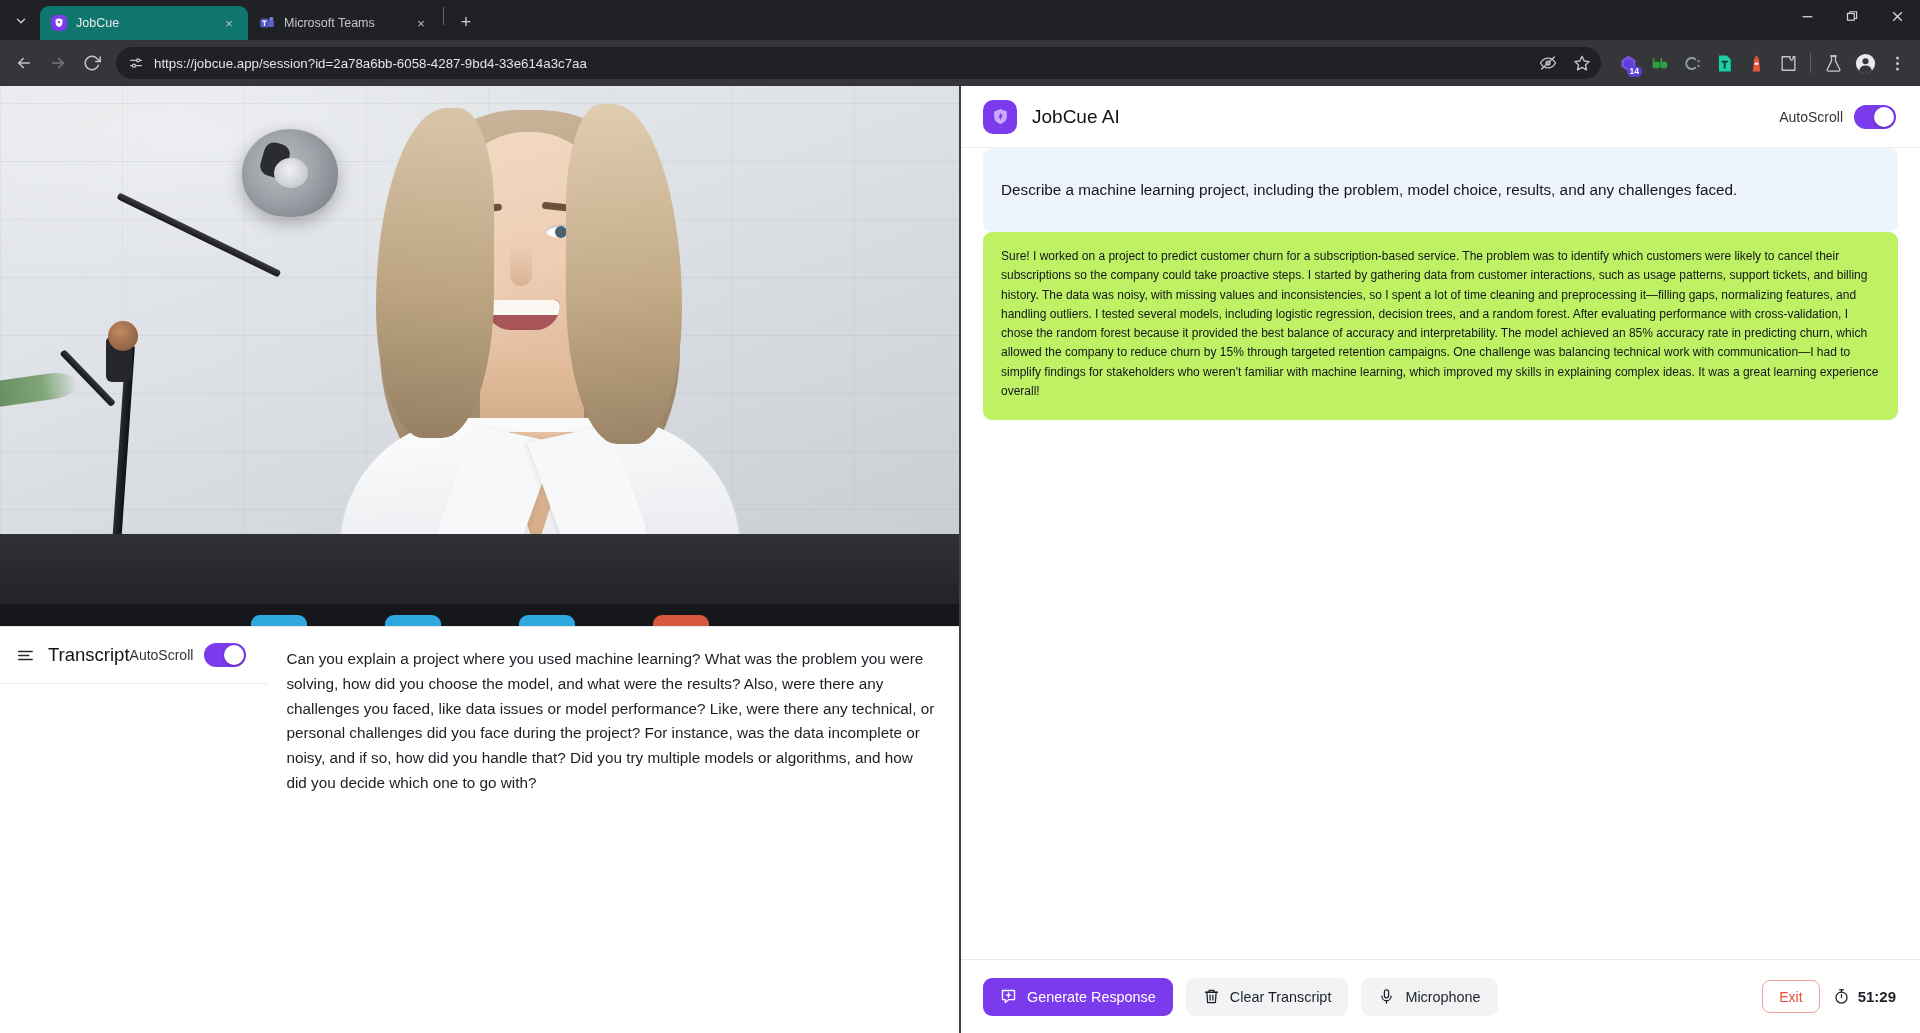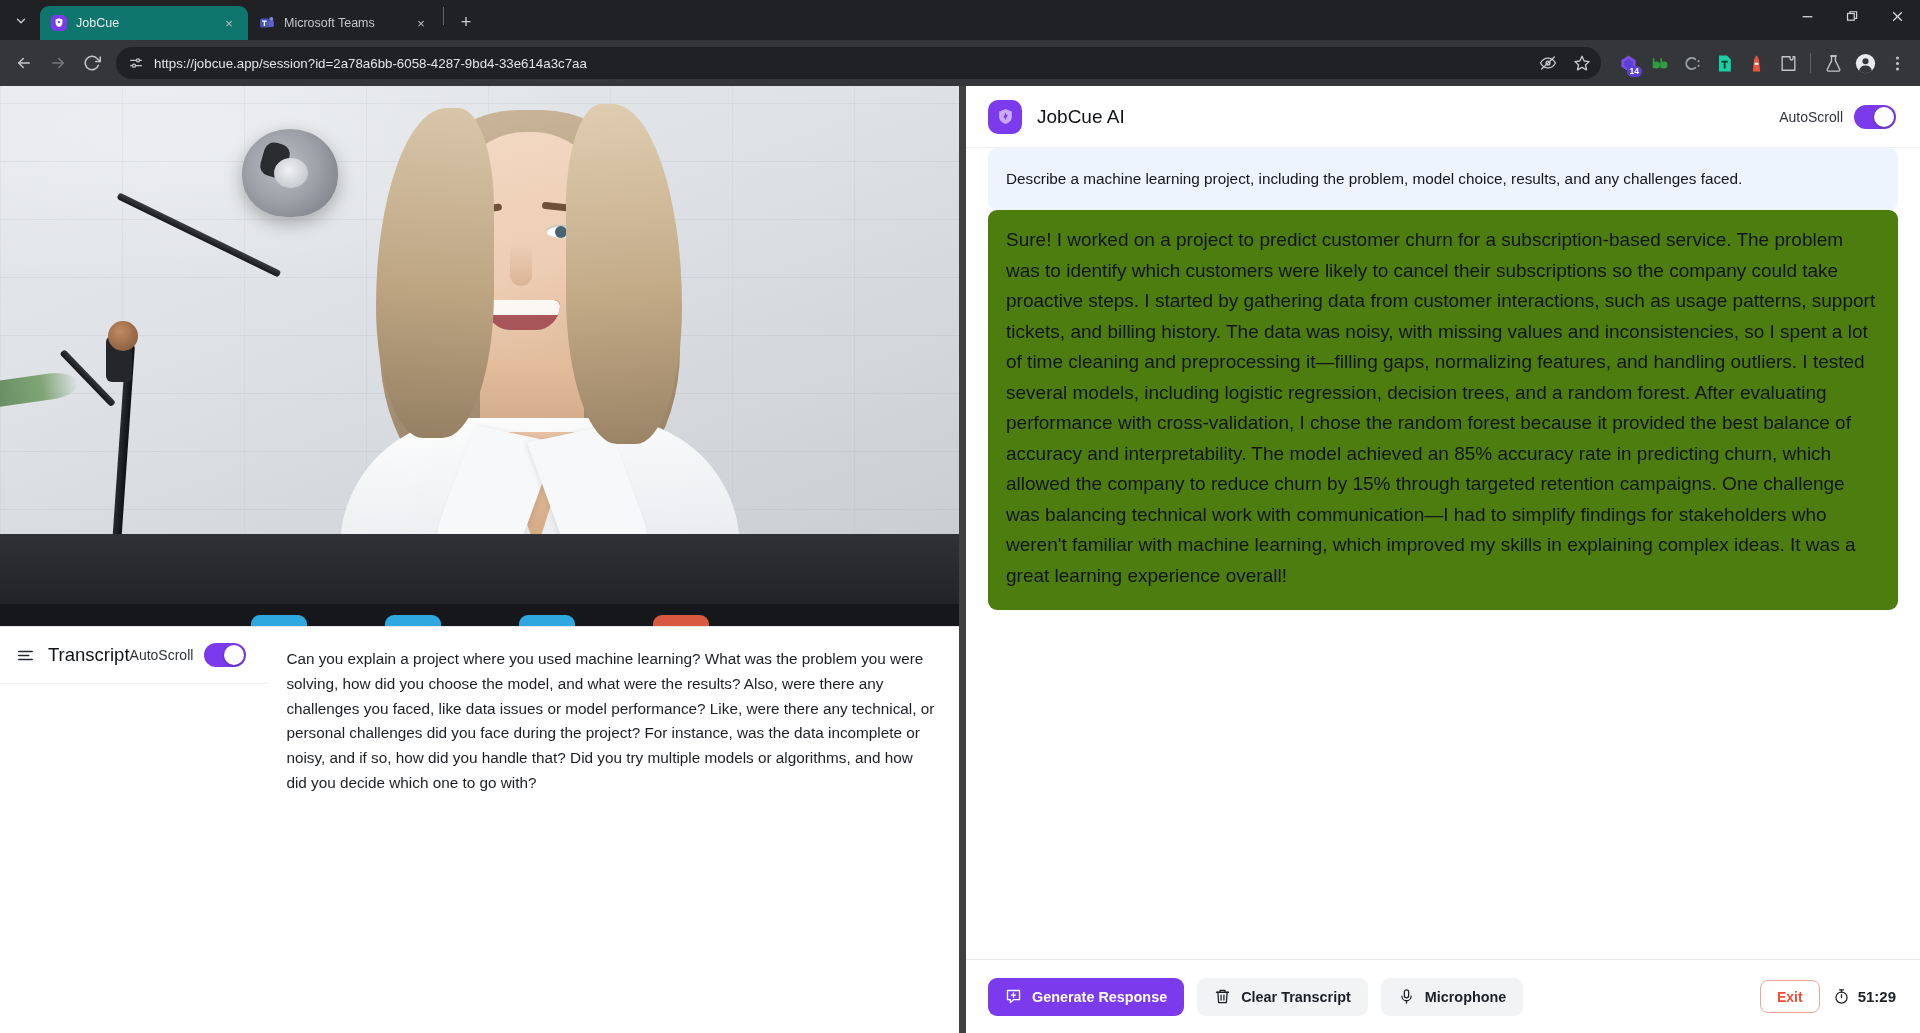--- a/index.html
+++ b/index.html
@@ -235,49 +235,49 @@
     position: absolute; top: 2px; right: 2px; width: 20px; height: 20px;
     border-radius: 50%; background: #fff; box-shadow: 0 1px 3px rgba(0,0,0,.3);
   }
   .transcript-body { flex: 1; padding: 20px 24px 16px 18px; overflow: hidden; }
   .transcript-text {
     font-size: 15.3px; line-height: 1.62; color: #1b1f24;
     max-width: 940px;
   }
 
   
-  .right-pane { flex: 1; display: flex; flex-direction: column; border-left: 7px solid #404040; background: #fff; min-width:0; }
+  .right-pane { flex: 1; display: flex; flex-direction: column; border-left: 2px solid #404040; background: #fff; min-width:0; }
   .ai-header {
     height: 62px; flex: 0 0 62px; display: flex; align-items: center;
     padding: 0 24px 0 22px; border-bottom: 1px solid #edeff1;
   }
   .ai-logo {
     width: 34px; height: 34px; border-radius: 10px; background: #7c3aed;
     display: flex; align-items: center; justify-content: center; flex: 0 0 34px;
   }
   .ai-name { font-size: 19px; color: #101317; margin-left: 15px; }
 
   .ai-body { flex: 1; overflow: hidden; padding: 0 22px; min-height:0; }
   .field-label { font-size: 13.5px; color: #7e8792; margin: 17px 0 9px 2px; }
   .q-box {
-    background: #eef4fd; border-radius: 9px; padding: 20px 18px;
+    background: #eef4fd; border-radius: 9px; padding: 31px 18px;
     font-size: 15.3px; color: #12161b; line-height: 1.45;
   }
   .a-box {
-    background: #4d7c0f; border-radius: 9px; padding: 15px 18px 19px 18px;
-    font-size: 19px; color: #12161b; line-height: 1.605;
+    background: #bef264; border-radius: 9px; padding: 15px 18px 19px 18px;
+    font-size: 12px; color: #12161b; line-height: 1.605;
   }
 
   .ai-footer {
     flex: 0 0 74px; height: 74px; border-top: 1px solid #e7eaed;
     display: flex; align-items: center; padding: 0 24px 0 22px; gap: 13px;
   }
   .btn {
     height: 38px; border-radius: 9px; display: flex; align-items: center;
-    gap: 10px; padding: 0 17px; font-size: 14.4px; font-weight: bold;
+    gap: 10px; padding: 0 17px; font-size: 14.4px; font-weight: normal;
     cursor: pointer; border: none; white-space: nowrap;
   }
   .btn.primary { background: #7c3aed; color: #fff; }
   .btn.ghost { background: #f2f3f5; color: #1c2026; }
   .btn.exit {
     background: #fff; color: #e8503a; border: 1.5px solid #f0a497;
     height: 33px; padding: 0 16px; border-radius: 8px; font-size: 14px;
   }
   .timer { display: flex; align-items: center; gap: 8px; font-size: 15px; color: #1c2026; font-weight: bold; }
   svg { display: block; }

